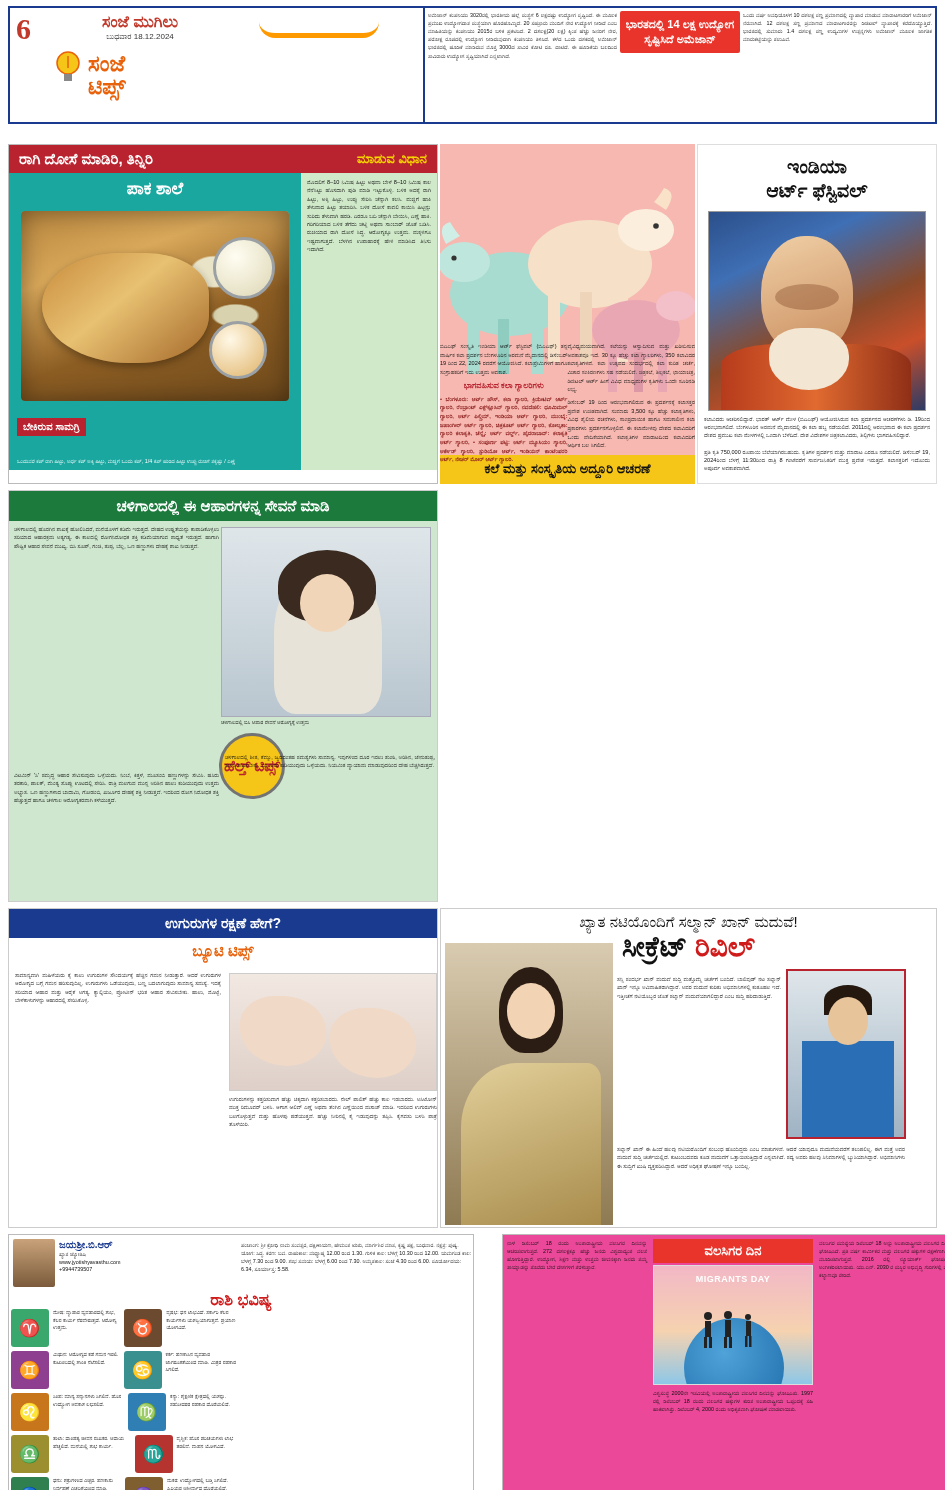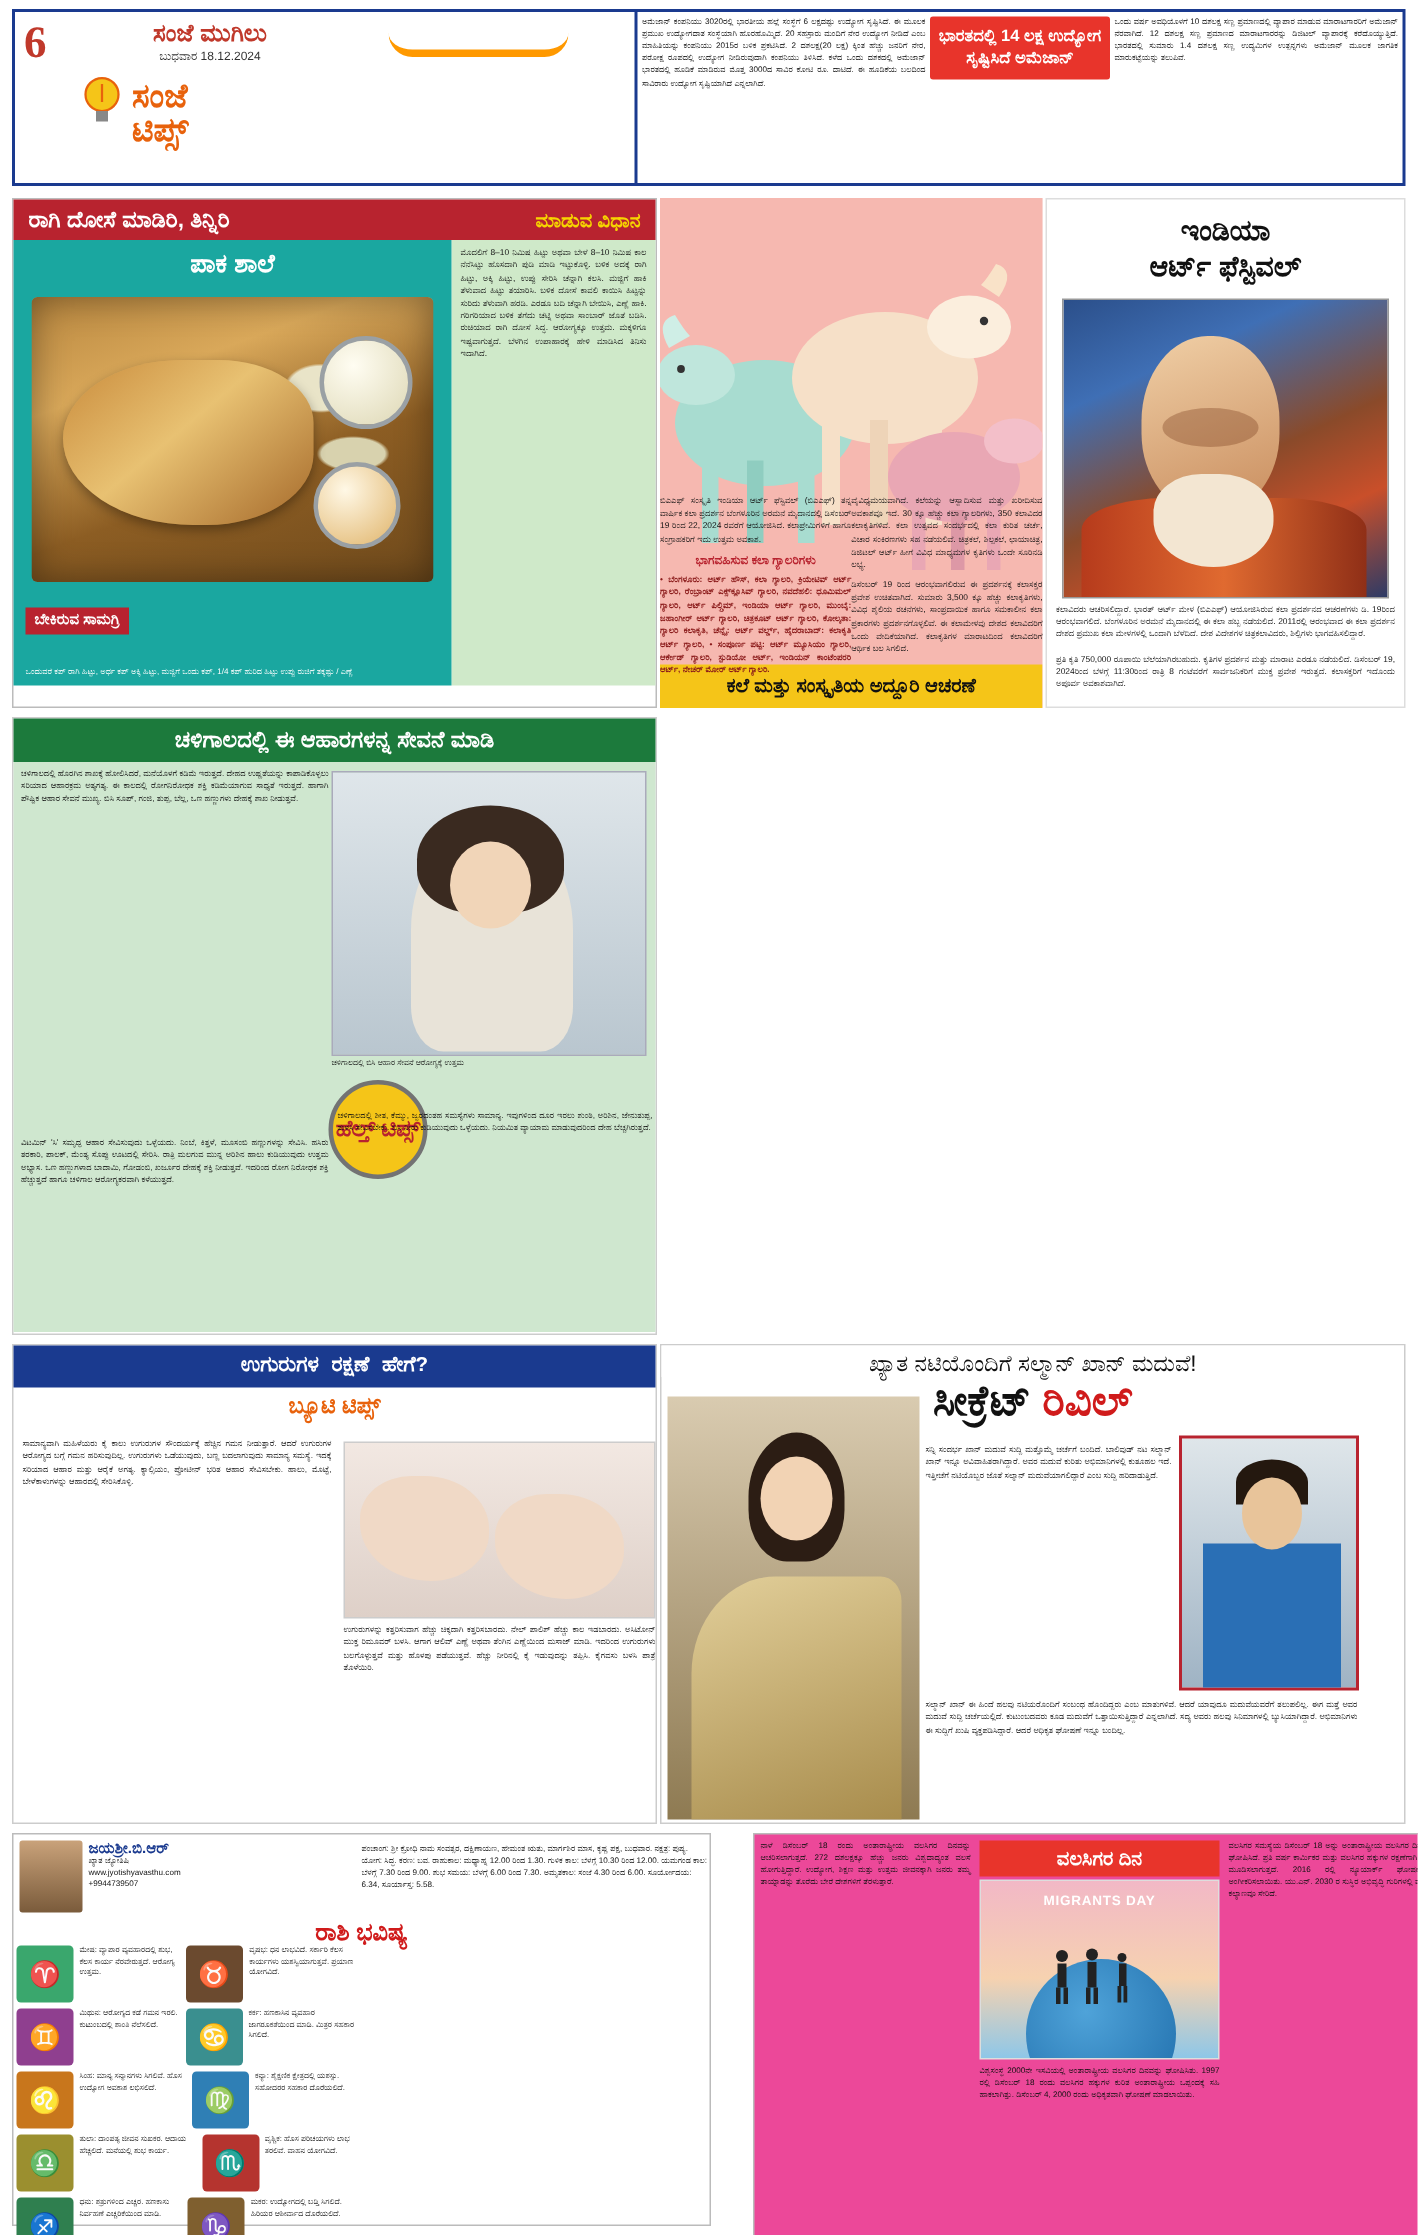--- a/index.html
+++ b/index.html
@@ -24,21 +24,21 @@
   .mh-sanje { position:absolute; left:78px; top:44px; font-size:22px; font-weight:bold; color:#e8620c; line-height:1.05; }
   .mh-amazon { position:absolute; right:14px; top:26px; width:180px; text-align:center; }
   .mh-amazon .word { font-size:40px; font-weight:bold; color:#232f3e; letter-spacing:-2px; font-family:"Liberation Sans", sans-serif; }
   .mh-amazon .smile { width:120px; height:16px; margin:0 auto; border-bottom:5px solid #ff9900; border-radius:0 0 60px 60px; position:relative; top:-12px; }
   .mh-right { flex:1; display:flex; font-size:5.4px; line-height:1.5; color:#111; padding:3px; gap:3px; }
   .mh-col { flex:1; text-align:justify; }
   .mh-banner { background:#e8342b; color:#fff; font-weight:bold; font-size:11px; text-align:center; padding:6px 3px; line-height:1.35; border-radius:2px; }
   .mh-col.mid { flex:0 0 120px; }
 
   
-  .blk { position:absolute; }
+  .blk { position:absolute;margin-top:12px; }
   .txt { font-size:5.6px; line-height:1.55; text-align:justify; color:#111; }
 
   
   .recipe { left:8px; top:132px; width:430px; height:340px; border:1px solid #bbb; background:#fff; }
   .recipe-title { background:#b8232f; color:#fff; font-size:15px; font-weight:bold; padding:5px 10px; display:flex; justify-content:space-between; align-items:center; }
   .recipe-title .right { color:#f6d400; font-size:13px; }
   .recipe-body { display:flex; height:297px; }
   .recipe-photo-wrap { width:292px; background:#1aa7a0; position:relative; }
   .paka { position:absolute; left:0; top:0; width:292px; text-align:center; color:#fff; font-size:17px; font-weight:bold; padding:6px 0; }
   .plate { position:absolute; left:12px; top:38px; width:268px; height:190px; border-radius:4px;
@@ -85,21 +85,21 @@
   .wp-hair { position:absolute; left:56px; top:22px; width:98px; height:72px; background:#3a2a20; border-radius:50% 50% 40% 40%; }
   .wp-face { position:absolute; left:78px; top:46px; width:54px; height:58px; background:#f1d5b8; border-radius:50%; }
   .wp-caption { position:absolute; right:6px; top:198px; width:210px; font-size:5.2px; line-height:1.4; }
   .winter-text { position:absolute; left:5px; top:4px; width:205px; font-size:5.5px; line-height:1.5; text-align:justify; }
   .winter-text2 { position:absolute; left:216px; top:232px; width:210px; font-size:5.5px; line-height:1.5; text-align:justify; }
   .winter-text3 { position:absolute; left:5px; top:250px; width:205px; font-size:5.5px; line-height:1.5; text-align:justify; }
   .health-badge { position:absolute; left:210px; top:212px; width:66px; height:66px; border-radius:50%; background:#f5c518; border:3px solid #737373; display:flex; align-items:center; justify-content:center; text-align:center; font-size:15px; font-weight:bold; color:#b8232f; line-height:1.1; }
 
   
   .nails { left:8px; top:896px; width:430px; height:320px; border:1px solid #ccc; background:#fff; }
-  .nails-hdr { background:#1a3a8f; color:#fff; font-size:14px; font-weight:bold; text-align:center; padding:6px;font-family:Liberation Mono, monospace; }
+  .nails-hdr { background:#1a3a8f; color:#fff; font-size:14px; font-weight:bold; text-align:center; padding:6px; }
   .beauty-tip { color:#e8620c; font-size:15px; font-weight:bold; text-align:center; padding:4px 0 2px; }
   .hands-img { position:absolute; left:220px; top:64px; width:208px; height:118px; background:linear-gradient(180deg,#f2e8e2,#ded0c8); border:1px solid #ccc; overflow:hidden; }
   .hand-sh { position:absolute; width:86px; height:70px; background:#f0d9c6; border-radius:40% 50% 45% 55%; }
   .nails-c1 { position:absolute; left:6px; top:62px; width:206px; font-size:5.5px; line-height:1.5; text-align:justify; }
   .nails-c2 { position:absolute; left:220px; top:186px; width:208px; font-size:5.5px; line-height:1.5; text-align:justify; }
 
   
   .salman { left:440px; top:896px; width:497px; height:320px; border:1px solid #ccc; background:#fff; }
   .salman-hdr { background:#fff; color:#111; font-size:15px; font-weight:normal; text-align:center; padding:4px 2px 0; }
   .salman-sub { text-align:center; font-size:28px; font-weight:bold; padding:0 0 2px; }

